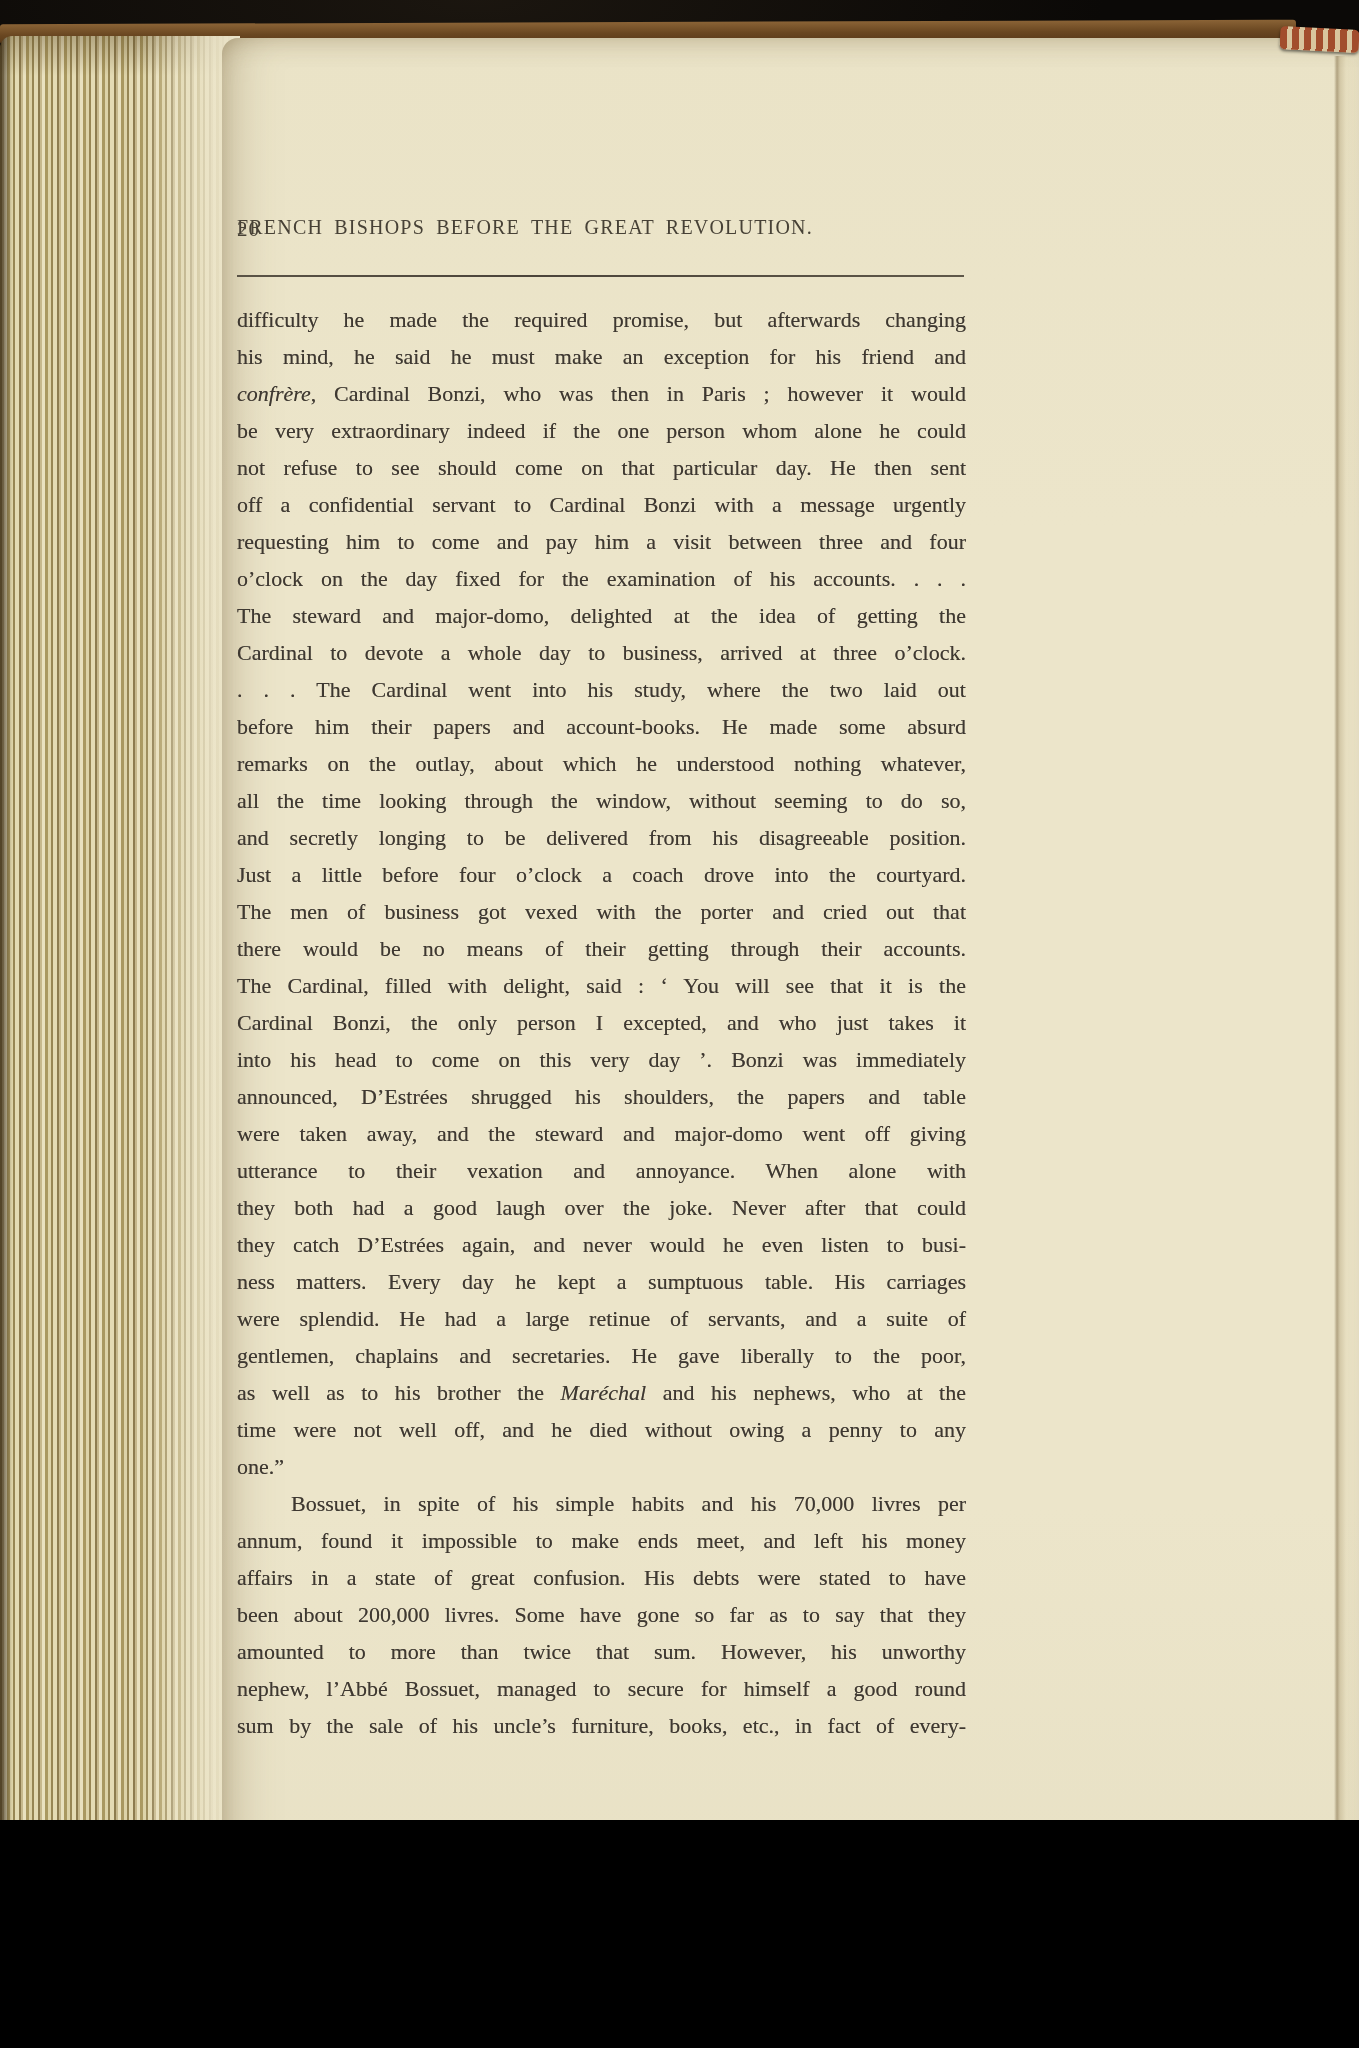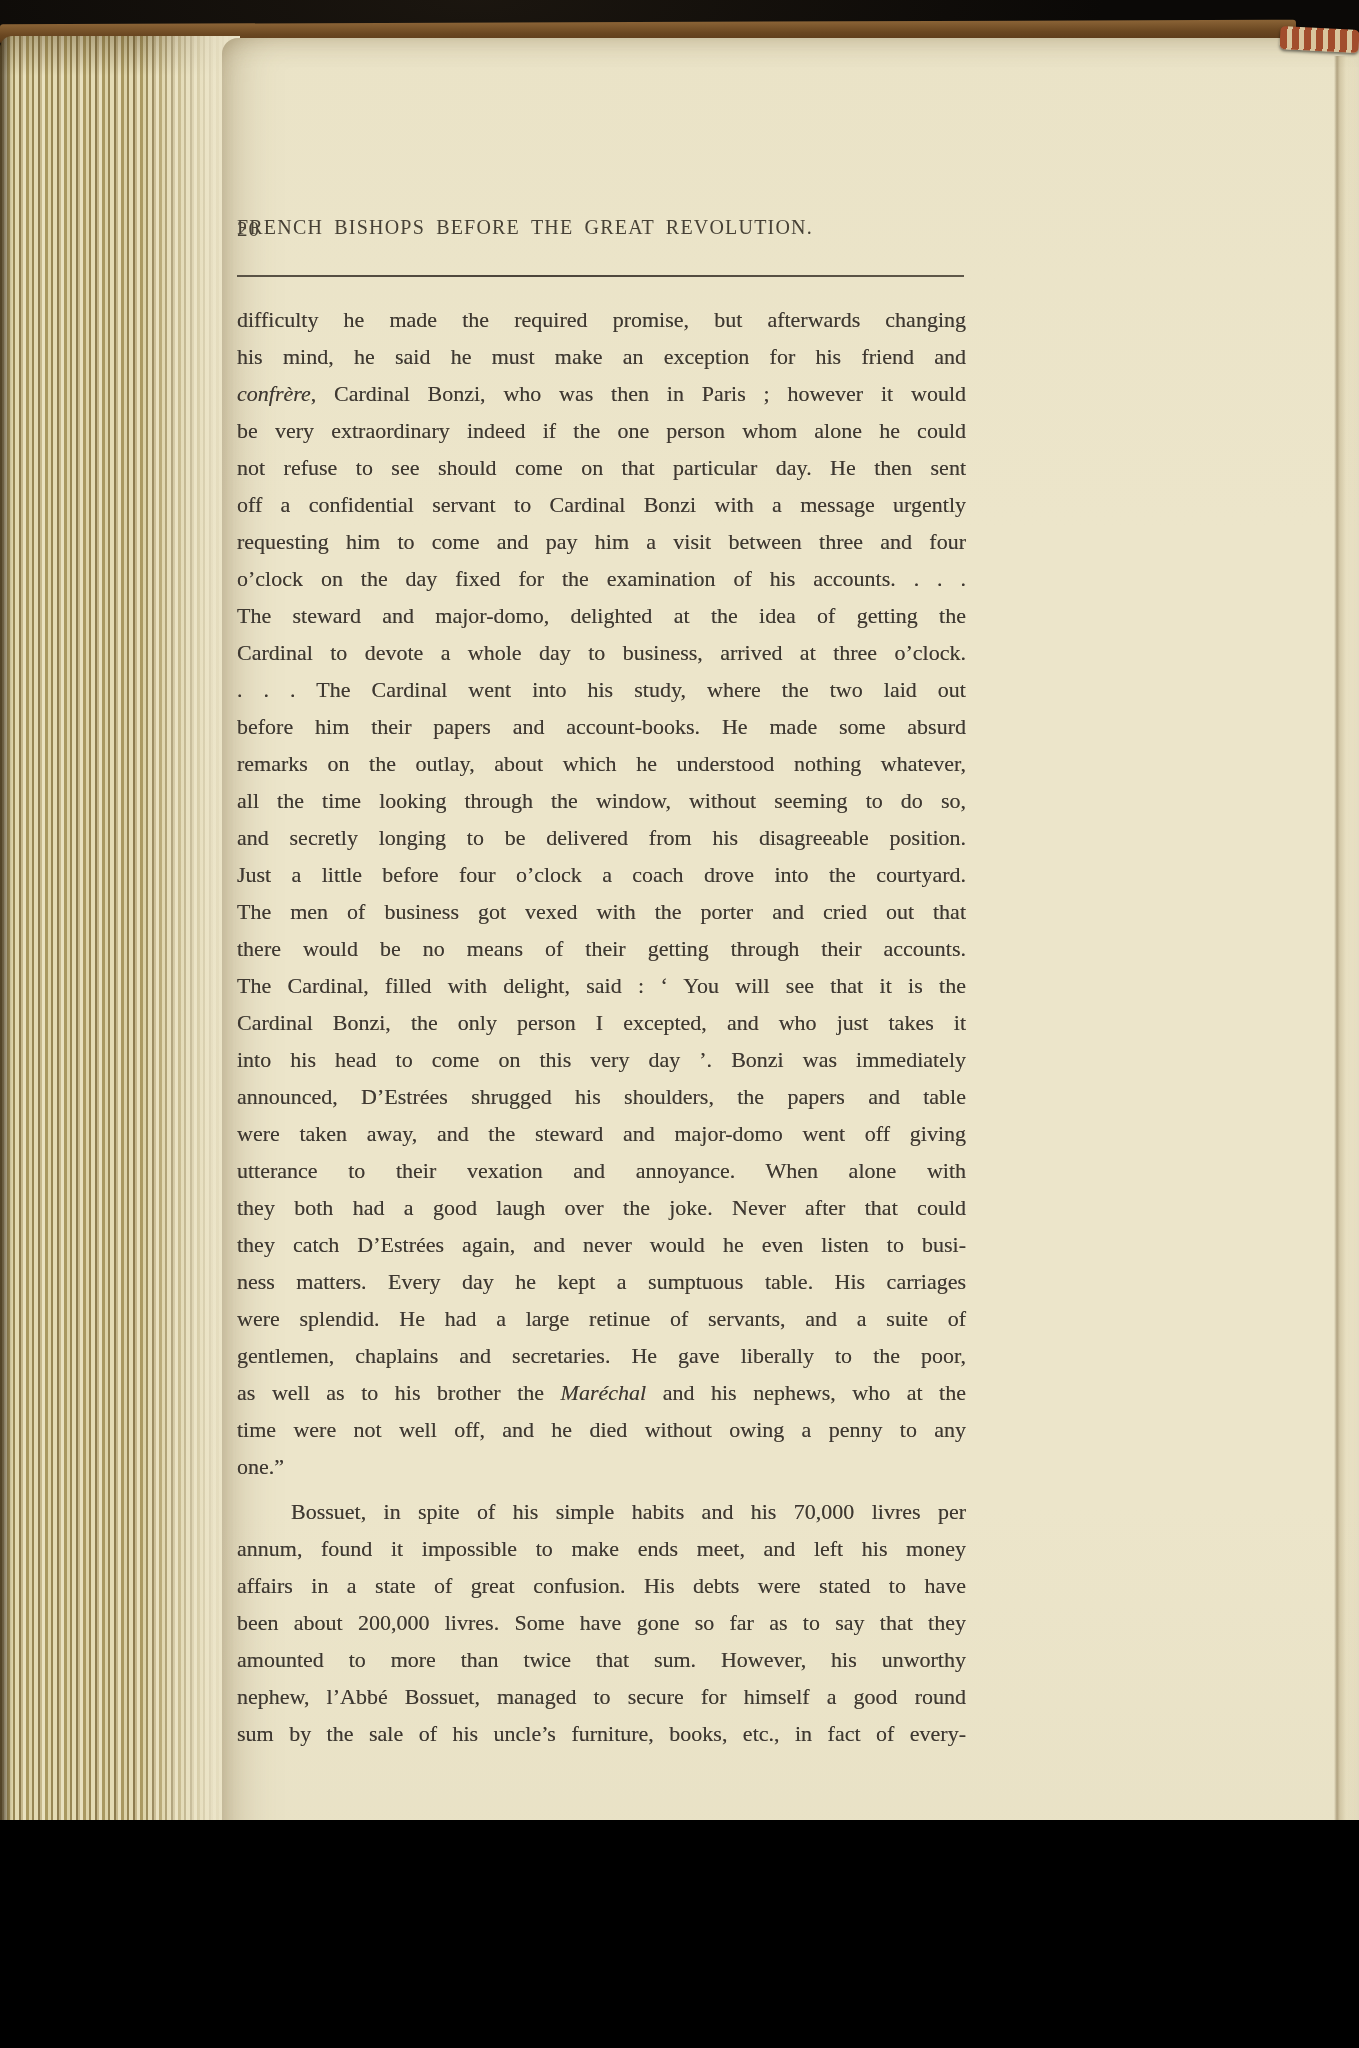--- a/index.html
+++ b/index.html
@@ -93,21 +93,21 @@
   
   .body{
     position:absolute;left:15px;top:263px;width:729px;
     font-size:22px;line-height:37px;color:var(--ink);
   }
   .line{
     text-align:justify;text-align-last:justify;white-space:normal;
     text-shadow:0 0 .5px rgba(62,56,49,.55);
   }
   .line.short{text-align-last:left;}
-  .line.indent{text-indent:54px;margin-top:8px;}
+  .line.indent{text-indent:54px;}
   .line i{font-style:italic;}
 </style>
 </head>
 <body>
 
 <div class="scene">
   <div class="cover-top"></div>
   <div class="cover-bottom"></div>
   <div class="page-stack"></div>
   <div class="stack-fade"></div>

